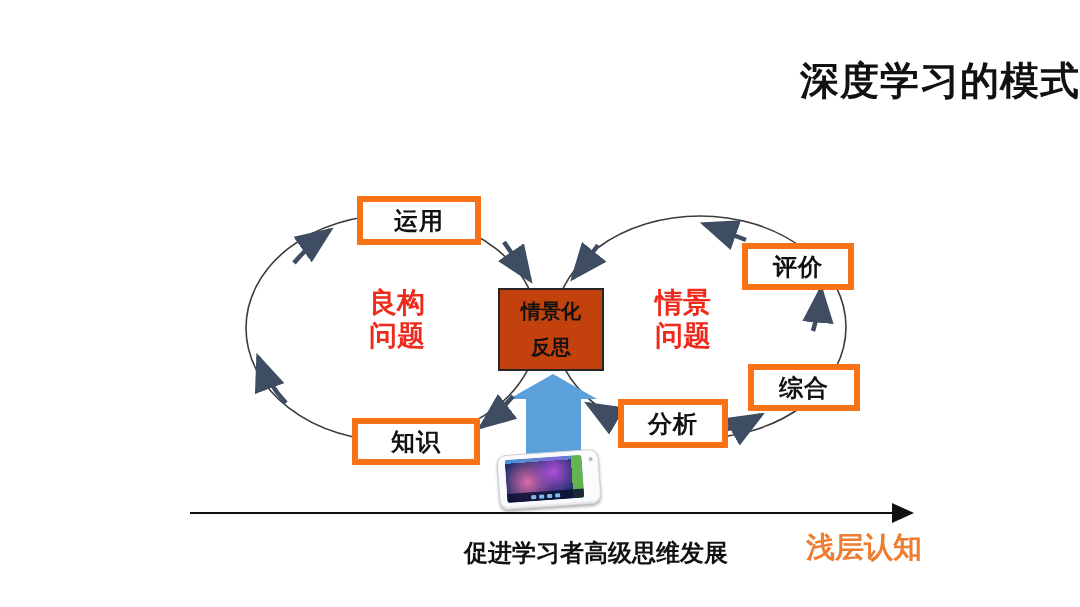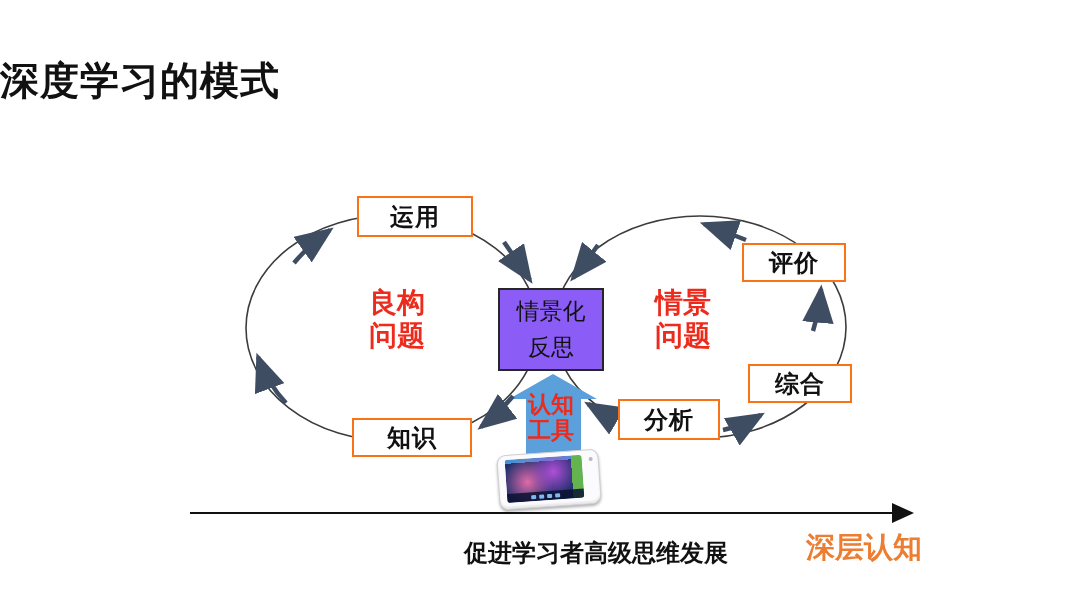--- a/index.html
+++ b/index.html
@@ -1,26 +1,26 @@
 <!DOCTYPE html>
 <html><head>
 <meta charset="utf-8">
 <style>
   html,body{margin:0;padding:0;background:#ffffff;}
   .stage{position:relative;width:1080px;height:607px;background:#ffffff;overflow:hidden;
          font-family:"Liberation Sans", sans-serif;color:#1a1a1a;}
-  .title{position:absolute;left:0;right:0;top:54px;text-align:left;
+  .title{position:absolute;left:0;right:0;top:54px;text-align:right;
          font-size:39px;font-weight:bold;letter-spacing:1px;color:#111;}
   svg.canvas{position:absolute;left:0;top:0;z-index:2;}
-  .node{position:absolute;z-index:3;background:#ffffff;border:2px solid #f97316;
+  .node{position:absolute;z-index:3;background:#ffffff;border:6px solid #f97316;
         display:flex;align-items:center;justify-content:center;
         font-size:24px;font-weight:bold;color:#111;letter-spacing:1px;}
   .center-box{position:absolute;left:498px;top:288px;width:102px;height:79px;z-index:3;
-        background:#8b5cf6;border:2px solid #262626;display:flex;flex-direction:column;
-        align-items:center;justify-content:space-evenly;font-size:23px;font-weight:normal;color:#111;}
+        background:#c2410c;border:2px solid #262626;display:flex;flex-direction:column;
+        align-items:center;justify-content:space-evenly;font-size:20px;font-weight:bold;color:#111;}
   .loop-label{position:absolute;width:112px;z-index:3;text-align:center;color:#ED2B1C;
         font-size:28px;font-weight:bold;line-height:33px;}
   .loop-label.left{left:341px;top:286px;}
   .loop-label.right{left:627px;top:286px;}
   .cog-label{position:absolute;left:518px;top:391px;width:66px;z-index:5;text-align:center;
         color:#ED2B1C;font-size:23px;font-weight:bold;line-height:26px;}
   .axis-label{position:absolute;font-weight:bold;color:#111;z-index:3;white-space:nowrap;}
   .axis-label.left{left:179px;top:528px;font-size:29px;}
   .axis-label.center{left:464px;top:537px;font-size:24px;}
   .axis-label.right{left:806px;top:528px;font-size:29px;color:#ED7D31;}
@@ -90,33 +90,29 @@
 
   <div class="loop-label left">
     <div>良构</div>
     <div>问题</div>
   </div>
   <div class="loop-label right">
     <div>情景</div>
     <div>问题</div>
   </div>
 
-  <div class="cog-label">
-    <div>认知</div>
-    <div>工具</div>
-  </div>
 
   <div class="tablet">
     <div class="screen">
       <div class="dock">
         <i></i>
           <i></i>
           <i></i>
           <i></i>
       </div>
     </div>
     <div class="camera"></div>
   </div>
 
   <div class="axis-label center">促进学习者高级思维发展</div>
-  <div class="axis-label right">深层认知</div>
+  <div class="axis-label right">浅层认知</div>
 
 </div>
 
 </body></html>

